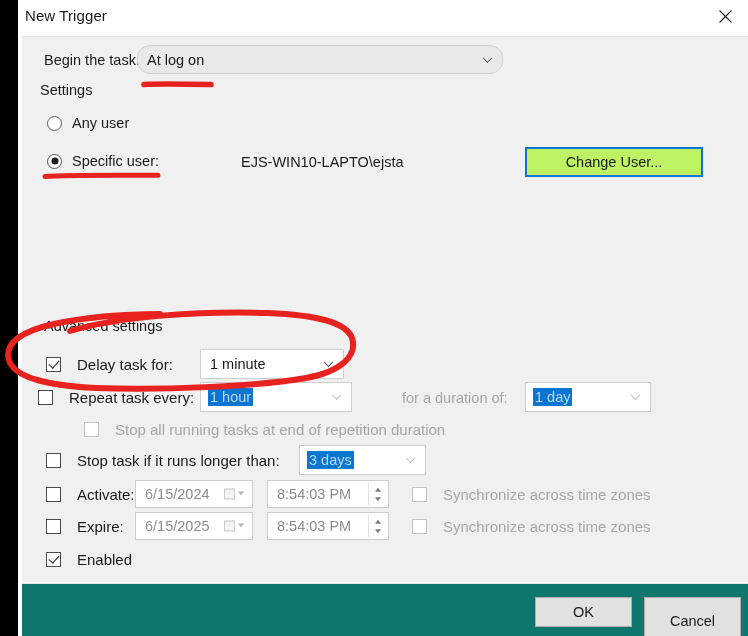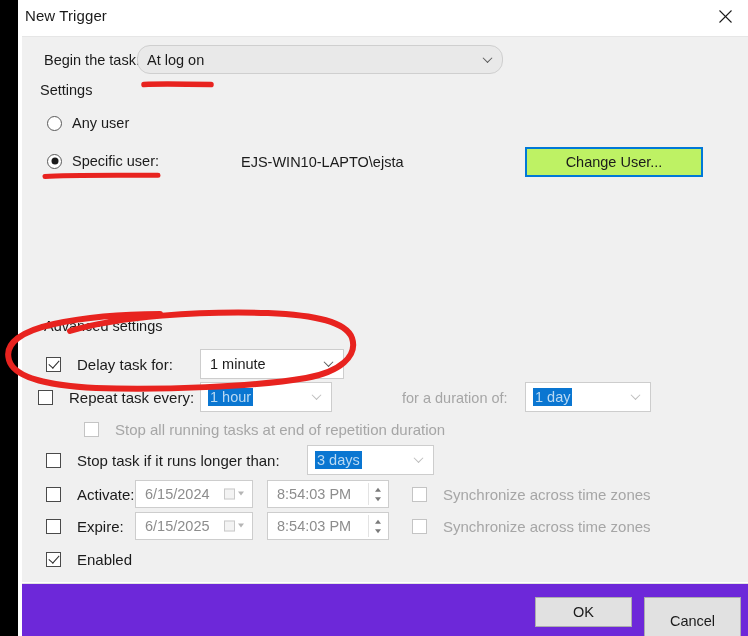--- a/index.html
+++ b/index.html
@@ -51,21 +51,21 @@
   .body-panel {
     position: absolute; left: 4px; top: 36px;
     width: 726px; height: 546px;
     background: #f0f0f0;
     border-top: 1px solid #e6e6e6;
     box-sizing: border-box;
   }
   .footer {
     position: absolute; left: 4px; top: 583px;
     width: 726px; height: 53px;
-    background: #6d28d9;
+    background: #0f766e;
     border-top: 1px solid #e2e2e2;
     box-sizing: border-box;
   }
 
   .lbl {
     position: absolute;
     font-size: 14.5px;
     color: #1b1b1b;
     white-space: nowrap;
   }
@@ -265,41 +265,41 @@
       </div>
       <div class="combo white" style="left:178px; top:312px; width:144px; height:30px;">
         <span class="ctext">1 minute</span>
         <span class="chev"></span>
       </div>
 
       <div class="cb-row" style="left:16px; top:352px;">
         <span class="cbox"></span>
         <span class="clabel">Repeat task every:</span>
       </div>
-      <div class="combo white" style="left:178px; top:345px; width:132px; height:30px;">
+      <div class="combo white" style="left:178px; top:345px; width:152px; height:30px;">
         <span class="ctext seldim">1 hour</span>
         <span class="chev dim"></span>
       </div>
 
       <div class="lbl dim" style="left:380px; top:353px;">for a duration of:</div>
       <div class="combo white" style="left:503px; top:345px; width:126px; height:30px;">
         <span class="ctext seldim">1 day</span>
         <span class="chev dim"></span>
       </div>
 
       <div class="cb-row" style="left:62px; top:384px;">
         <span class="cbox dim"></span>
         <span class="clabel dim">Stop all running tasks at end of repetition duration</span>
       </div>
 
       <div class="cb-row" style="left:24px; top:415px;">
         <span class="cbox"></span>
         <span class="clabel">Stop task if it runs longer than:</span>
       </div>
-      <div class="combo white" style="left:277px; top:408px; width:127px; height:30px;margin-left:8px;">
+      <div class="combo white" style="left:277px; top:408px; width:127px; height:30px;">
         <span class="ctext seldim">3 days</span>
         <span class="chev dim"></span>
       </div>
 
       <div class="cb-row" style="left:24px; top:449px;">
         <span class="cbox"></span>
         <span class="clabel">Activate:</span>
       </div>
       <div class="field" style="left:113px; top:443px; width:118px; height:28px;">
         <span class="ftext">6/15/2024</span>

